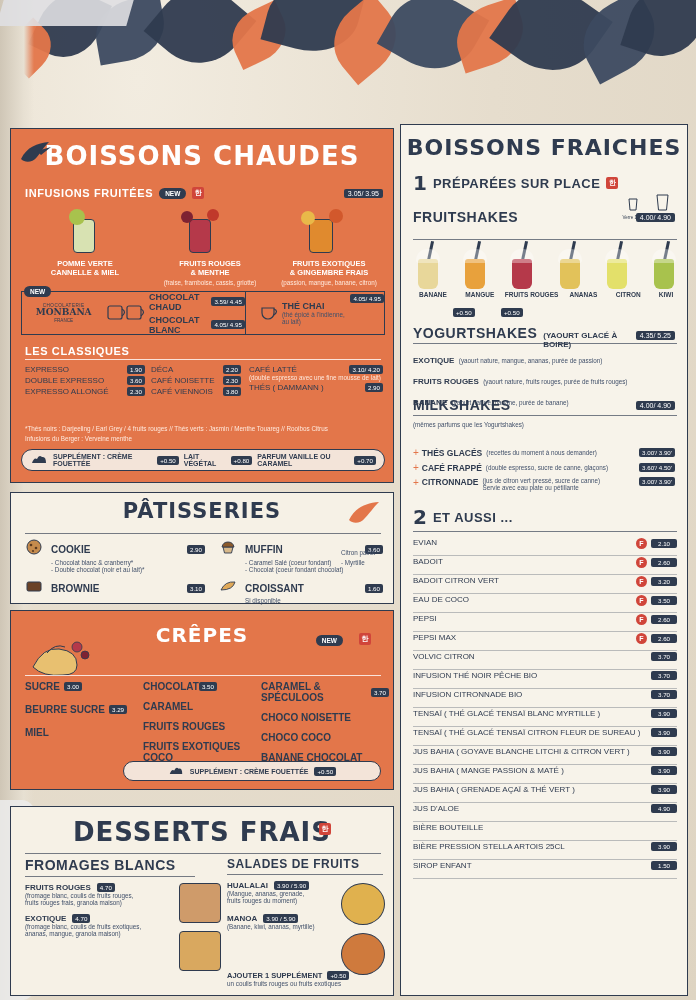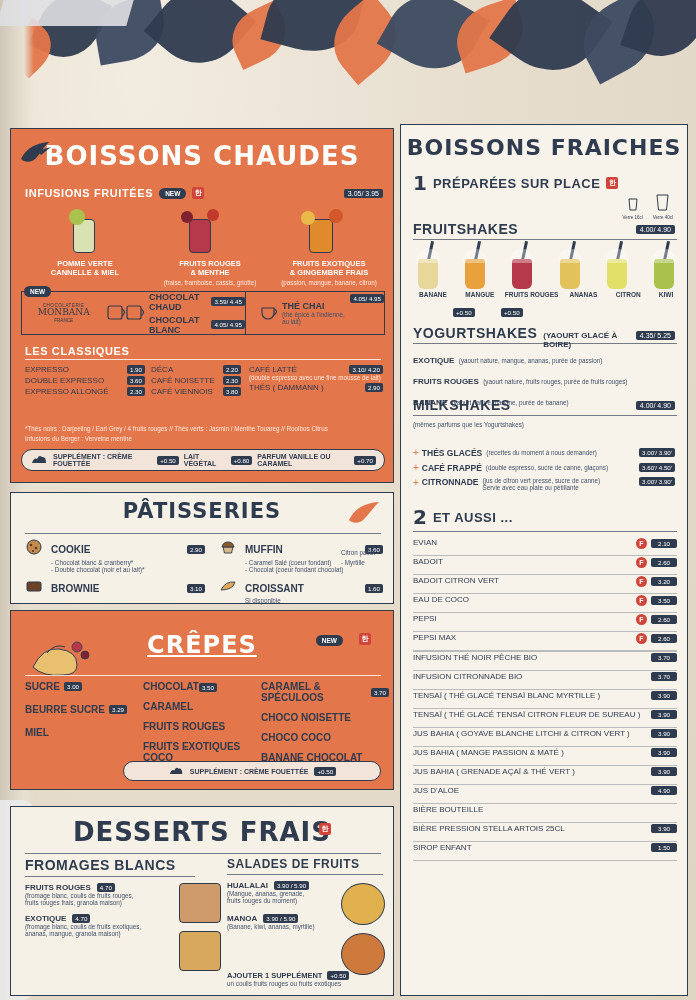--- a/index.html
+++ b/index.html
@@ -177,21 +177,21 @@
     <div style="position:absolute;left:14px;top:150px;right:10px;display:flex;">
       <div style="width:120px;"></div>
       <div class="sub on-orange" style="width:130px;text-align:center">(fraise, framboise, cassis, griotte)</div>
       <div class="sub on-orange" style="flex:1;text-align:center">(passion, mangue, banane, citron)</div>
     </div>
 
     <div style="position:absolute;left:10px;top:162px;right:8px;height:44px;border:1px solid #2f3b4f;display:flex;align-items:center;">
       <div style="width:84px;text-align:center;line-height:1.1;">
         <div class="tagnew" style="position:absolute;left:2px;top:-6px;">NEW</div>
         <div style="font-size:4.6px;color:#2f3b4f;letter-spacing:.5px">CHOCOLATERIE</div>
-        <div style="font-size:9px;font-weight:normal;color:#2f3b4f;font-family:'DejaVu Serif',serif">MONBANA</div>
+        <div style="font-size:9px;font-weight:bold;color:#2f3b4f;font-family:'DejaVu Serif',serif">MONBANA</div>
         <div style="font-size:4.6px;color:#2f3b4f">FRANCE</div>
       </div>
       <div style="width:44px;">
         <svg width="42" height="26" viewBox="0 0 42 26">
           <rect x="3" y="8" width="14" height="13" rx="2" fill="none" stroke="#2f3b4f" stroke-width="1.2"></rect>
           <rect x="22" y="8" width="14" height="13" rx="2" fill="none" stroke="#2f3b4f" stroke-width="1.2"></rect>
           <path d="M17 11 q5 3 0 7" fill="none" stroke="#2f3b4f" stroke-width="1.2"></path>
           <path d="M36 11 q5 3 0 7" fill="none" stroke="#2f3b4f" stroke-width="1.2"></path>
         </svg>
       </div>
@@ -353,40 +353,40 @@
 
   <div class="panel orange" style="left:10px;top:610px;width:384px;height:180px;">
     <div style="position:absolute;left:16px;top:18px;width:70px;height:48px;">
       <svg width="70" height="48" viewBox="0 0 70 48">
         <path d="M6 38 q10-20 26-18 q18 2 18 16 q0 10 -14 10 q-20 2 -30 -8z" fill="#e8c070" stroke="#2f3b4f" stroke-width="1"></path>
         <path d="M20 24 q8-10 18-6" fill="none" stroke="#2f3b4f" stroke-width="1"></path>
         <circle cx="50" cy="18" r="5" fill="#b5394a" stroke="#2f3b4f" stroke-width=".8"></circle>
         <circle cx="58" cy="26" r="4" fill="#7e2232" stroke="#2f3b4f" stroke-width=".8"></circle>
       </svg>
     </div>
-    <div class="title" style="font-size:24px;margin-top:20px;text-decoration:underline;">CRÊPES</div>
+    <div class="title" style="font-size:20px;margin-top:12px;">CRÊPES</div>
     <div style="position:absolute;right:50px;top:24px;" class="tagnew">NEW</div>
     <div style="position:absolute;right:22px;top:22px;" class="badge-red">한</div>
 
     <div class="hr light" style="position:absolute;left:14px;top:64px;width:356px;"></div>
 
     <div style="position:absolute;left:14px;top:70px;width:110px;">
       <div style="display:flex;align-items:center;gap:4px;margin-bottom:12px;">
         <span style="font-size:10px;font-weight:bold;color:#2f3b4f">SUCRE</span>
         <span class="price sm">3.00</span>
       </div>
       <div style="display:flex;align-items:center;gap:4px;margin-bottom:12px;">
         <span style="font-size:10px;font-weight:bold;color:#2f3b4f">BEURRE SUCRE</span>
         <span class="price sm">3.29</span>
       </div>
       <div style="font-size:10px;font-weight:bold;color:#2f3b4f">MIEL</div>
     </div>
 
     <div style="position:absolute;left:132px;top:70px;width:110px;">
-      <div style="display:flex;align-items:flex-end;margin-bottom:9px;">
+      <div style="display:flex;align-items:center;margin-bottom:9px;">
         <span style="font-size:10px;font-weight:bold;color:#2f3b4f">CHOCOLAT</span>
         <span class="price sm">3.50</span>
       </div>
       <div style="font-size:10px;font-weight:bold;color:#2f3b4f;margin-bottom:9px">CARAMEL</div>
       <div style="font-size:10px;font-weight:bold;color:#2f3b4f;margin-bottom:9px">FRUITS ROUGES</div>
       <div style="font-size:10px;font-weight:bold;color:#2f3b4f">FRUITS EXOTIQUES COCO</div>
     </div>
 
     <div style="position:absolute;left:250px;top:70px;width:128px;">
       <div style="display:flex;align-items:center;gap:6px;margin-bottom:9px;">
@@ -479,21 +479,21 @@
         <div style="font-size:4.5px;color:#2f3b4f">Verre 16cl</div>
       </div>
       <div style="text-align:center">
         <svg width="15" height="18" viewBox="0 0 15 18">
             <path d="M2 2 h11 l-1.5 15 h-8 z" fill="none" stroke="#2f3b4f" stroke-width="1"></path>
           </svg>
         <div style="font-size:4.5px;color:#2f3b4f">Verre 40cl</div>
       </div>
     </div>
 
-    <div style="position:absolute;left:12px;top:96px;right:12px;display:flex;align-items:center;">
+    <div style="position:absolute;left:12px;top:84px;right:12px;display:flex;align-items:center;">
       <span style="font-size:14px;font-weight:bold;color:#2f3b4f;letter-spacing:.5px">FRUITSHAKES</span>
       <span style="flex:1"></span>
       <span class="price">4.00/ 4.90</span>
     </div>
     <div class="hr" style="position:absolute;left:12px;top:114px;width:264px;"></div>
 
     <div style="position:absolute;left:14px;top:120px;right:10px;display:flex;justify-content:space-between;">
       <div class="glass">
           <div class="straw"></div>
           <div class="cup" style="background:#e8d79a"></div>
@@ -634,20 +634,26 @@
         </div>
         <div class="hr" style="opacity: 0.3;"></div>
         <div class="listline" style="height: 18px;">
           <span style="font-size: 8px;">PEPSI MAX</span>
           <span style="display: flex; align-items: center; gap: 4px;">
             <span class="circF">F</span>
             <span class="price sm" style="min-width: 26px; text-align: center;">2.60</span>
           </span>
         </div>
         <div class="hr" style="opacity: 0.3;"></div>
+        <div class="listline" style="height: 18px;">
+          <span style="font-size: 8px;">VOLVIC CITRON</span>
+          <span style="display: flex; align-items: center; gap: 4px;">
+            <span class="price sm" style="min-width: 26px; text-align: center;">3.70</span>
+          </span>
+        </div>
         <div class="hr" style="opacity: 0.3;"></div>
         <div class="listline" style="height: 18px;">
           <span style="font-size: 8px;">INFUSION THÉ NOIR PÊCHE BIO</span>
           <span style="display: flex; align-items: center; gap: 4px;">
             <span class="price sm" style="min-width: 26px; text-align: center;">3.70</span>
           </span>
         </div>
         <div class="hr" style="opacity: 0.3;"></div>
         <div class="listline" style="height: 18px;">
           <span style="font-size: 8px;">INFUSION CITRONNADE BIO</span>

